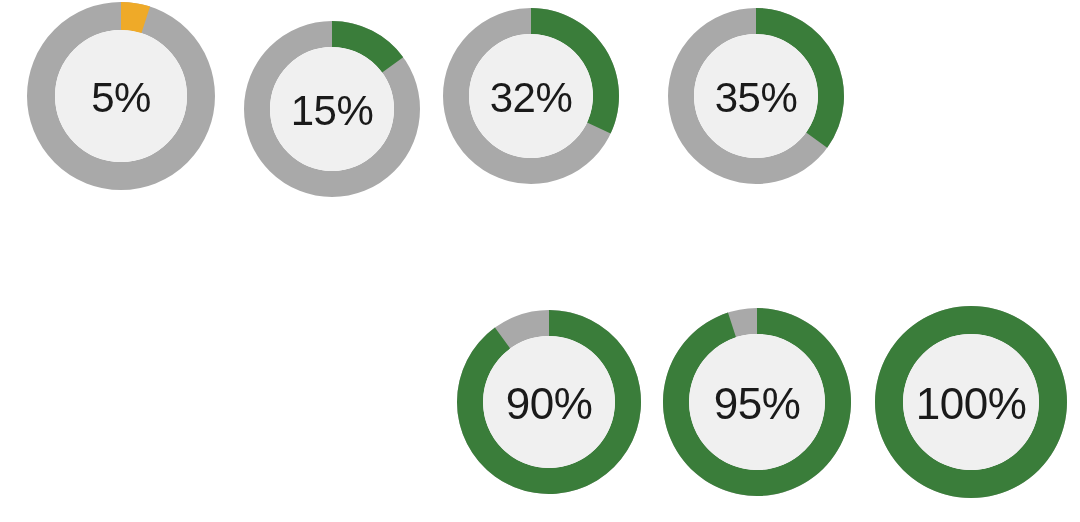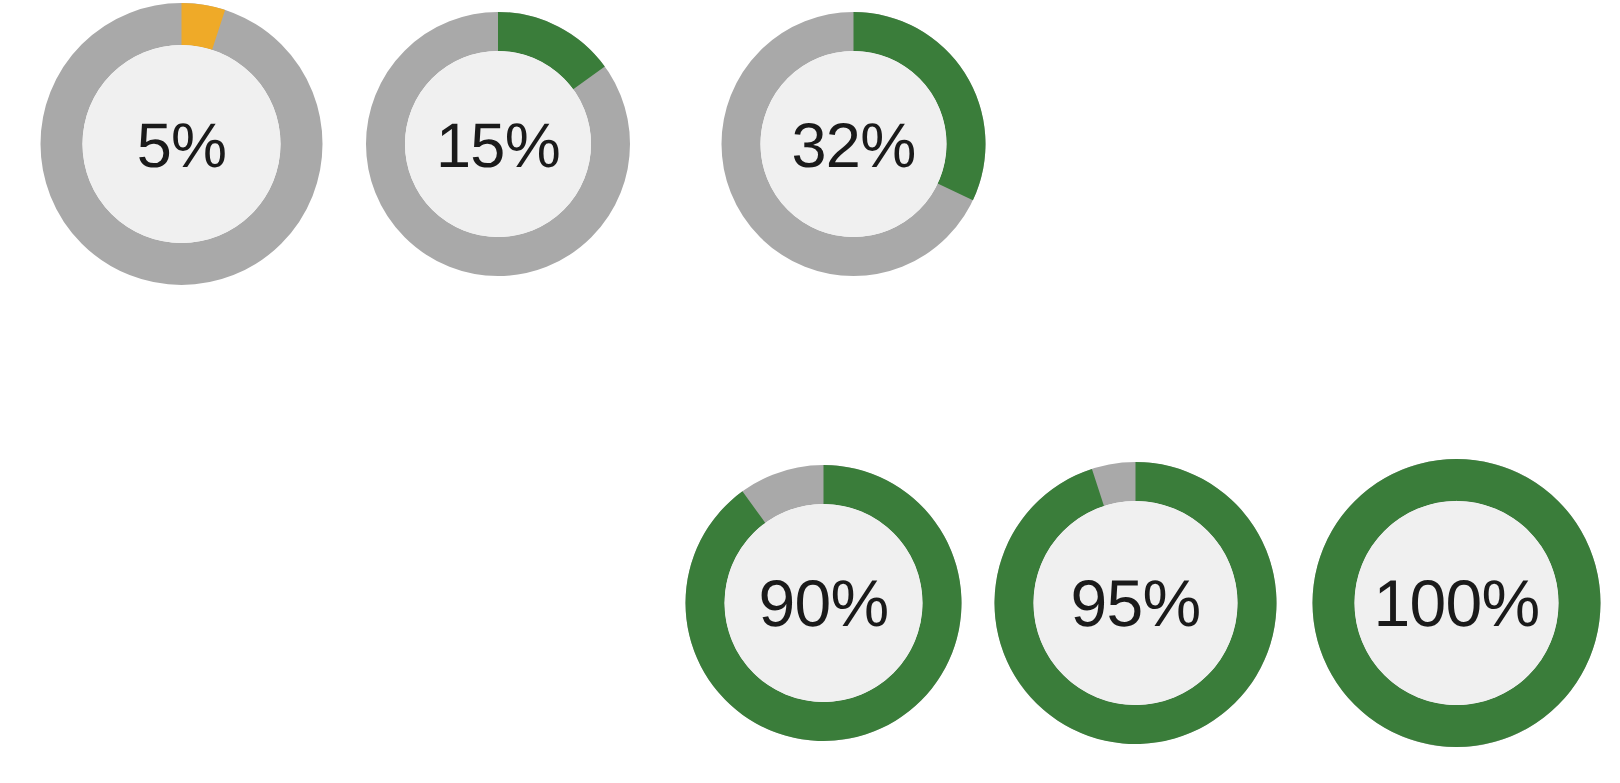--- a/index.html
+++ b/index.html
@@ -42,34 +42,42 @@
 
 <div id="stage">
     <div class="donut" style="left: 24px; top: -1px; width: 194px; height: 194px;">
       <svg class="donut-svg" width="194" height="194" viewBox="0 0 194 194">
         <circle cx="97" cy="97" r="80" fill="none" stroke="#a9a9a9" stroke-width="28"></circle>
         <path d="M 97 3 A 94 94 0 0 1 126.04759747124507 7.600687468255572 L 117.39512162874652 34.23026992451987 A 66 66 0 0 0 97 31 Z" fill="#efaa28"></path>
         <circle cx="97" cy="97" r="66" fill="#f0f0f0"></circle>
         <text class="donut-label" x="97" y="98" font-size="42" fill="#1a1a1a">5%</text>
       </svg>
     </div>
-    <div class="donut" style="left: 241px; top: 5px; width: 182px; height: 182px; text-decoration: underline;">
+    <div class="donut" style="left: 241px; top: 18px; width: 182px; height: 182px; text-decoration: underline;">
       <svg class="donut-svg" width="182" height="182" viewBox="0 0 182 182">
         <circle cx="91" cy="91" r="75" fill="none" stroke="#a9a9a9" stroke-width="26"></circle>
         <path d="M 91 3 A 88 88 0 0 1 162.19349550499538 39.274897798262366 L 141.15905365124675 54.557314357866666 A 62 62 0 0 0 91 29 Z" fill="#3a7d3a"></path>
         <circle cx="91" cy="91" r="62" fill="#f0f0f0"></circle>
         <text class="donut-label" x="91" y="92" font-size="42" fill="#1a1a1a">15%</text>
       </svg>
     </div>
-    <div class="donut" style="left: 478px; top: 5px; width: 182px; height: 182px;">
+    <div class="donut" style="left: 440px; top: 5px; width: 182px; height: 182px;">
       <svg class="donut-svg" width="182" height="182" viewBox="0 0 182 182">
         <circle cx="91" cy="91" r="75" fill="none" stroke="#a9a9a9" stroke-width="26"></circle>
         <path d="M 91 3 A 88 88 0 0 1 170.62478061700972 128.4685776577264 L 147.09927725289322 117.39831607703451 A 62 62 0 0 0 91 29 Z" fill="#3a7d3a"></path>
         <circle cx="91" cy="91" r="62" fill="#f0f0f0"></circle>
         <text class="donut-label" x="91" y="92" font-size="42" fill="#1a1a1a">32%</text>
+      </svg>
+    </div>
+    <div class="donut" style="left: 665px; top: 5px; width: 182px; height: 182px;">
+      <svg class="donut-svg" width="182" height="182" viewBox="0 0 182 182">
+        <circle cx="91" cy="91" r="75" fill="none" stroke="#a9a9a9" stroke-width="26"></circle>
+        <path d="M 91 3 A 88 88 0 0 1 162.19349550499538 142.72510220173763 L 141.15905365124675 127.44268564213334 A 62 62 0 0 0 91 29 Z" fill="#3a7d3a"></path>
+        <circle cx="91" cy="91" r="62" fill="#f0f0f0"></circle>
+        <text class="donut-label" x="91" y="92" font-size="42" fill="#1a1a1a">35%</text>
       </svg>
     </div>
     <div class="donut" style="left: 454px; top: 307px; width: 190px; height: 190px; text-align: right;">
       <svg class="donut-svg" width="190" height="190" viewBox="0 0 190 190">
         <circle cx="95" cy="95" r="79" fill="none" stroke="#a9a9a9" stroke-width="26"></circle>
         <path d="M 95 3 A 92 92 0 1 1 40.92375678909246 20.570436517504845 L 56.206173348696765 41.60487837125348 A 66 66 0 1 0 95 29 Z" fill="#3a7d3a"></path>
         <circle cx="95" cy="95" r="66" fill="#f0f0f0"></circle>
         <text class="donut-label" x="95" y="96" font-size="44" fill="#1a1a1a">90%</text>
       </svg>
     </div>

